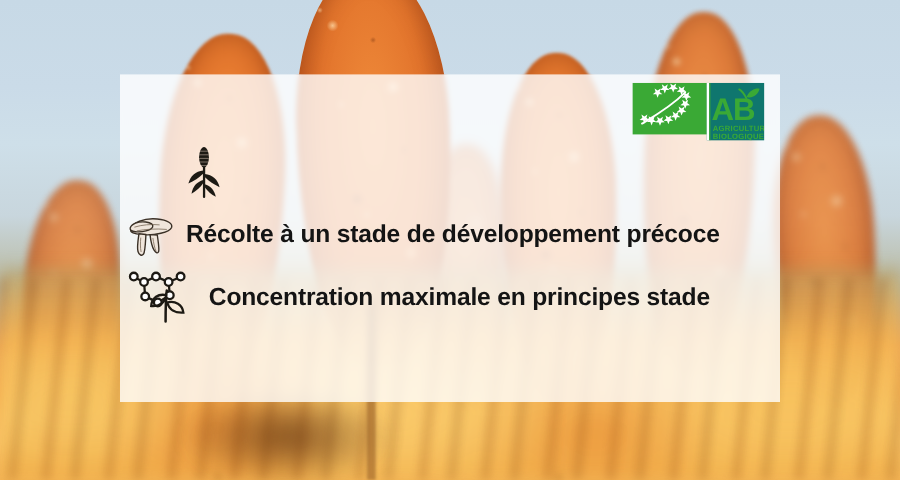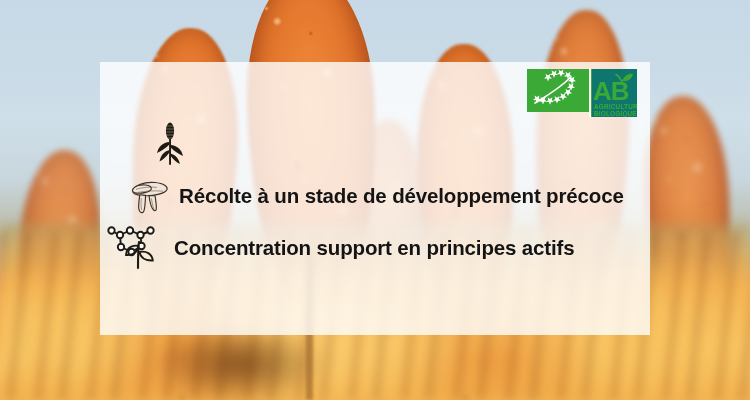--- a/index.html
+++ b/index.html
@@ -175,21 +175,21 @@
   }
   .feature-text {
     font-size: 20.5px;
     font-weight: bold;
     color: #141414;
     letter-spacing: -0.15px;
     white-space: nowrap;
   }
   .row-1 { padding-left: 53px; }
   .row-1 .feature-text { margin-left: 8px; }
-  .row-2 { padding-left: 0; margin-left: 24px; }
+  .row-2 { padding-left: 0; }
   .row-2 .feature-text { margin-left: 9px; }
   .row-3 { padding-left: 6px; }
   .row-3 .feature-text { margin-left: 16px; }
 </style>
 </head>
 <body>
 
 <div id="stage">
 
   <div class="bg"></div>
@@ -320,17 +320,17 @@
             <circle cx="5.5" cy="6.5" r="3.2"></circle>
             <circle cx="44.5" cy="6.5" r="3.2"></circle>
           </g>
           <g stroke="#1d1a14" stroke-width="1.9" fill="none" stroke-linecap="round">
 
             <path d="M32.6 22 C 26 20.5, 20.5 24, 20 31 C 26.5 31.5, 31.5 28.5, 32.6 22 Z"></path>
             <path d="M33.4 28 C 40 26.5, 46 29.5, 46.8 36.5 C 40 37, 34.8 34, 33.4 28 Z"></path>
           </g>
         </svg>
       </span>
-      <span class="feature-text">Concentration support en principes actifs</span>
+      <span class="feature-text">Concentration maximale en principes stade</span>
     </div>
 
   </div>
 </div>
 
 </body></html>

